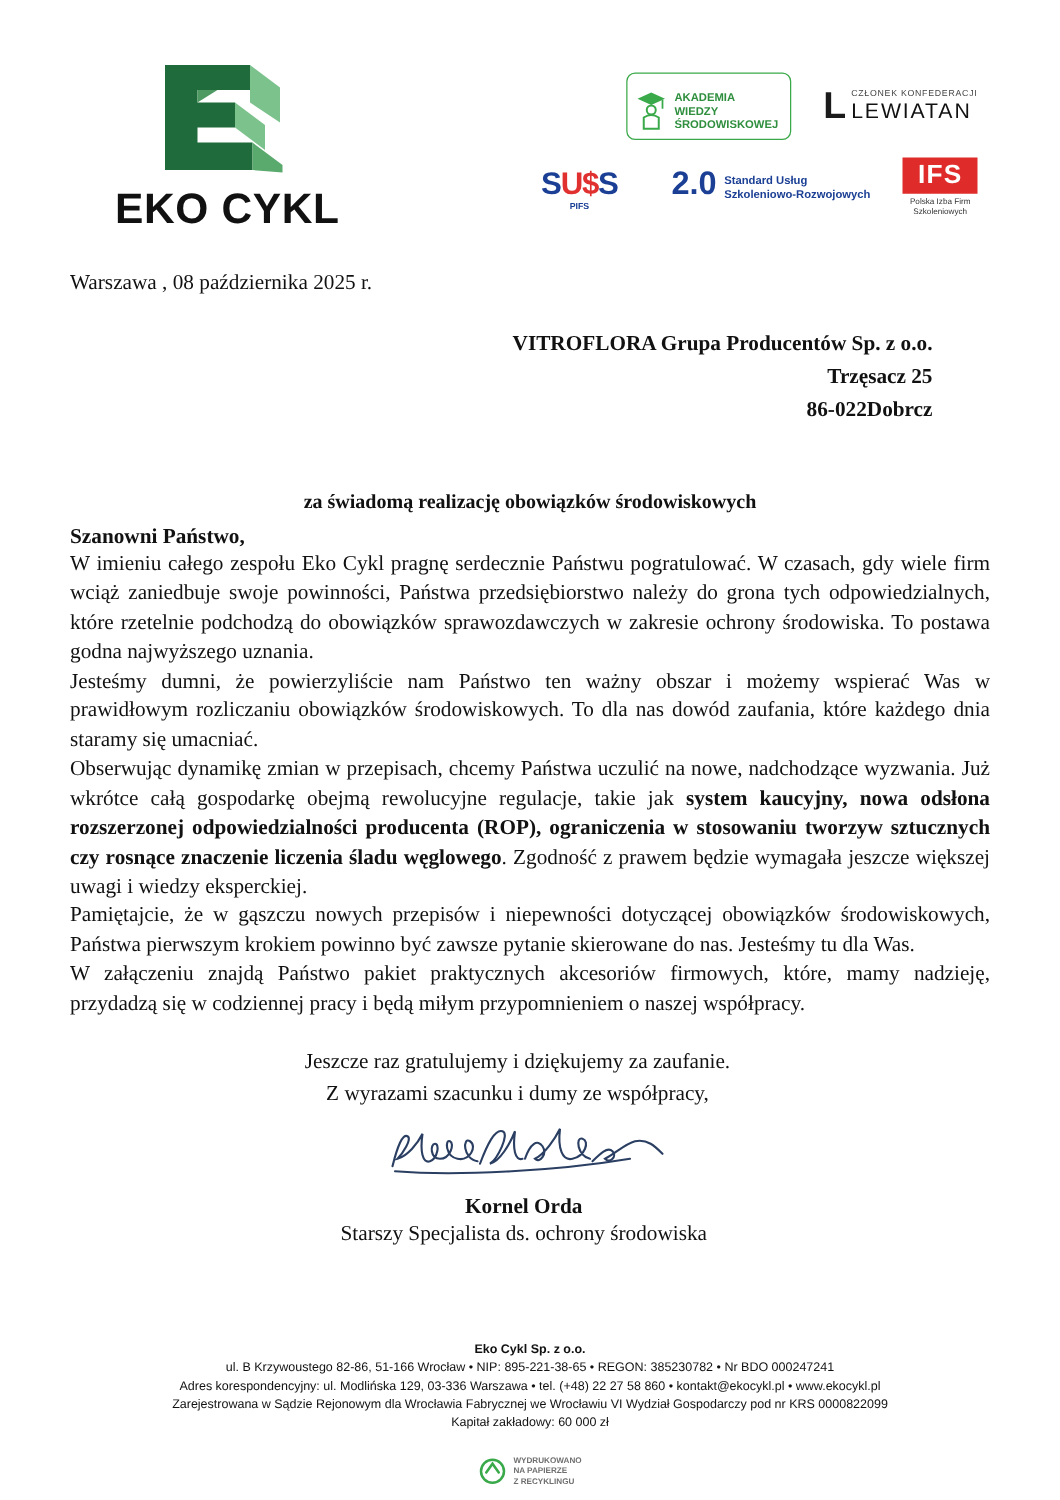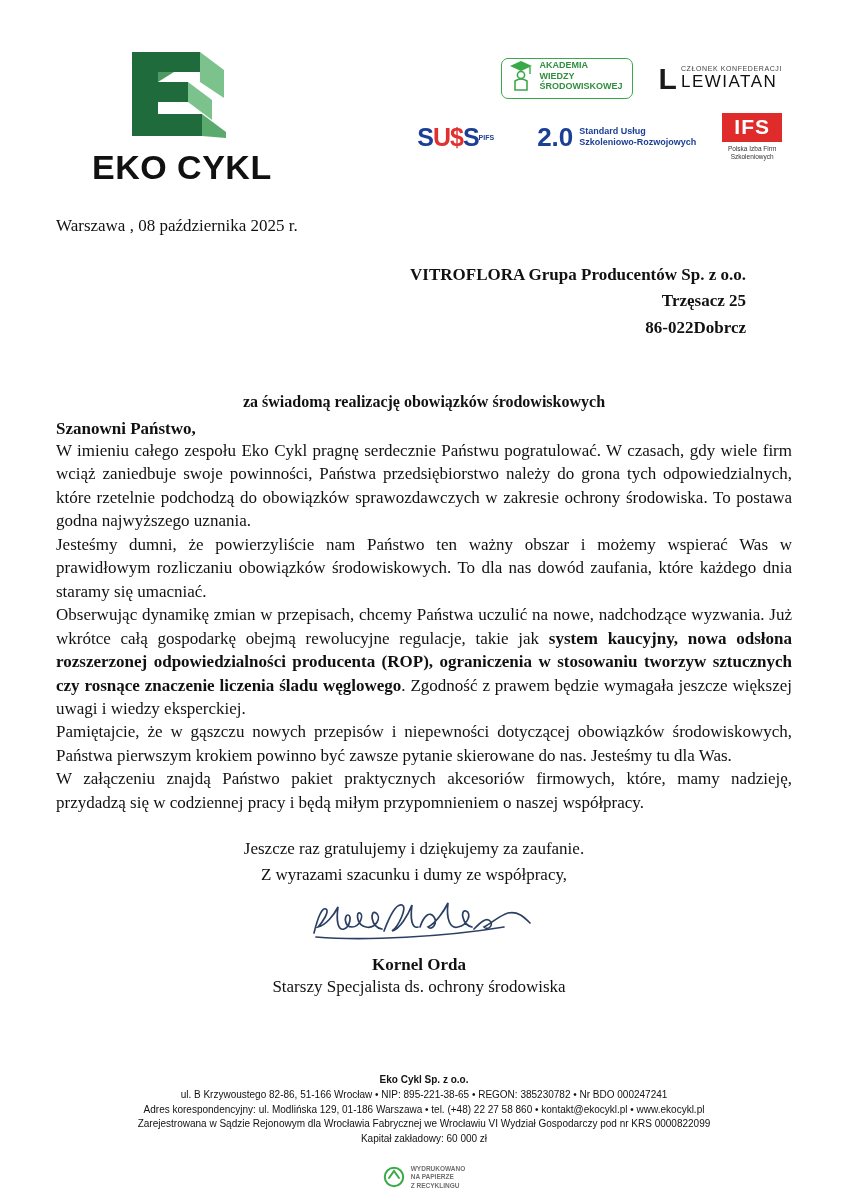--- a/index.html
+++ b/index.html
@@ -64,21 +64,21 @@
   .cert-row {
     display: flex;
     align-items: center;
     gap: 26px;
   }
 
   
   .akademia {
     border: 1.6px solid #3aa94a;
     border-radius: 7px;
-    padding: 0 9px 5px 6px;
+    padding: 13px 9px 5px 6px;
     display: flex;
     align-items: center;
     gap: 6px;
     background: #fff;
     margin-left: 36px;
   }
   .akademia .txt {
     font-family: "Liberation Sans", sans-serif;
     font-size: 9px;
     font-weight: bold;
@@ -342,21 +342,21 @@
           <div class="words">
             <div class="small">CZŁONEK KONFEDERACJI</div>
             <div class="big">LEWIATAN</div>
           </div>
         </div>
       </div>
 
       <div class="cert-row">
         <div class="sus">
           <div class="sus-logo">
-            <div style="display:flex;flex-direction:row;align-items:center;text-align:right;">
+            <div style="display:flex;flex-direction:column;align-items:center;text-align:right;">
               <div class="sus-word">
                 <span>S</span><span class="dollar">U$</span><span>S</span>
               </div>
               <div class="sus-pifs">PIFS</div>
             </div>
             <div class="sus-20">2.0</div>
           </div>
           <div class="sus-sub">
             <div>Standard Usług</div>
             <div>Szkoleniowo-Rozwojowych</div>
@@ -416,21 +416,21 @@
         </g>
       </svg>
     </div>
     <div class="sig-name">Kornel Orda</div>
     <div class="sig-role">Starszy Specjalista ds. ochrony środowiska</div>
   </div>
 
   <div class="footer">
     <div class="footer-company">Eko Cykl Sp. z o.o.</div>
     <div class="footer-line">ul. B Krzywoustego 82-86, 51-166 Wrocław • NIP: 895-221-38-65 • REGON: 385230782 • Nr BDO 000247241</div>
-    <div class="footer-line">Adres korespondencyjny: ul. Modlińska 129, 01-186 Warszawa • tel. (+48) 22 27 58 860 • kontakt@ekocykl.pl • www.ekocykl.pl</div>
+    <div class="footer-line">Adres korespondencyjny: ul. Modlińska 129, 03-336 Warszawa • tel. (+48) 22 27 58 860 • kontakt@ekocykl.pl • www.ekocykl.pl</div>
     <div class="footer-line">Zarejestrowana w Sądzie Rejonowym dla Wrocławia Fabrycznej we Wrocławiu VI Wydział Gospodarczy pod nr KRS 0000822099</div>
     <div class="footer-line">Kapitał zakładowy: 60 000 zł</div>
   </div>
 
   <div class="recycle">
     <svg width="22" height="22" viewBox="0 0 22 22" aria-hidden="true">
       <circle cx="11" cy="11" r="9.2" fill="none" stroke="#3aa94a" stroke-width="2"></circle>
       <path d="M6,12 L11,5 L16,12" fill="none" stroke="#3aa94a" stroke-width="2" stroke-linecap="round"></path>
     </svg>
     <div class="rtxt">

